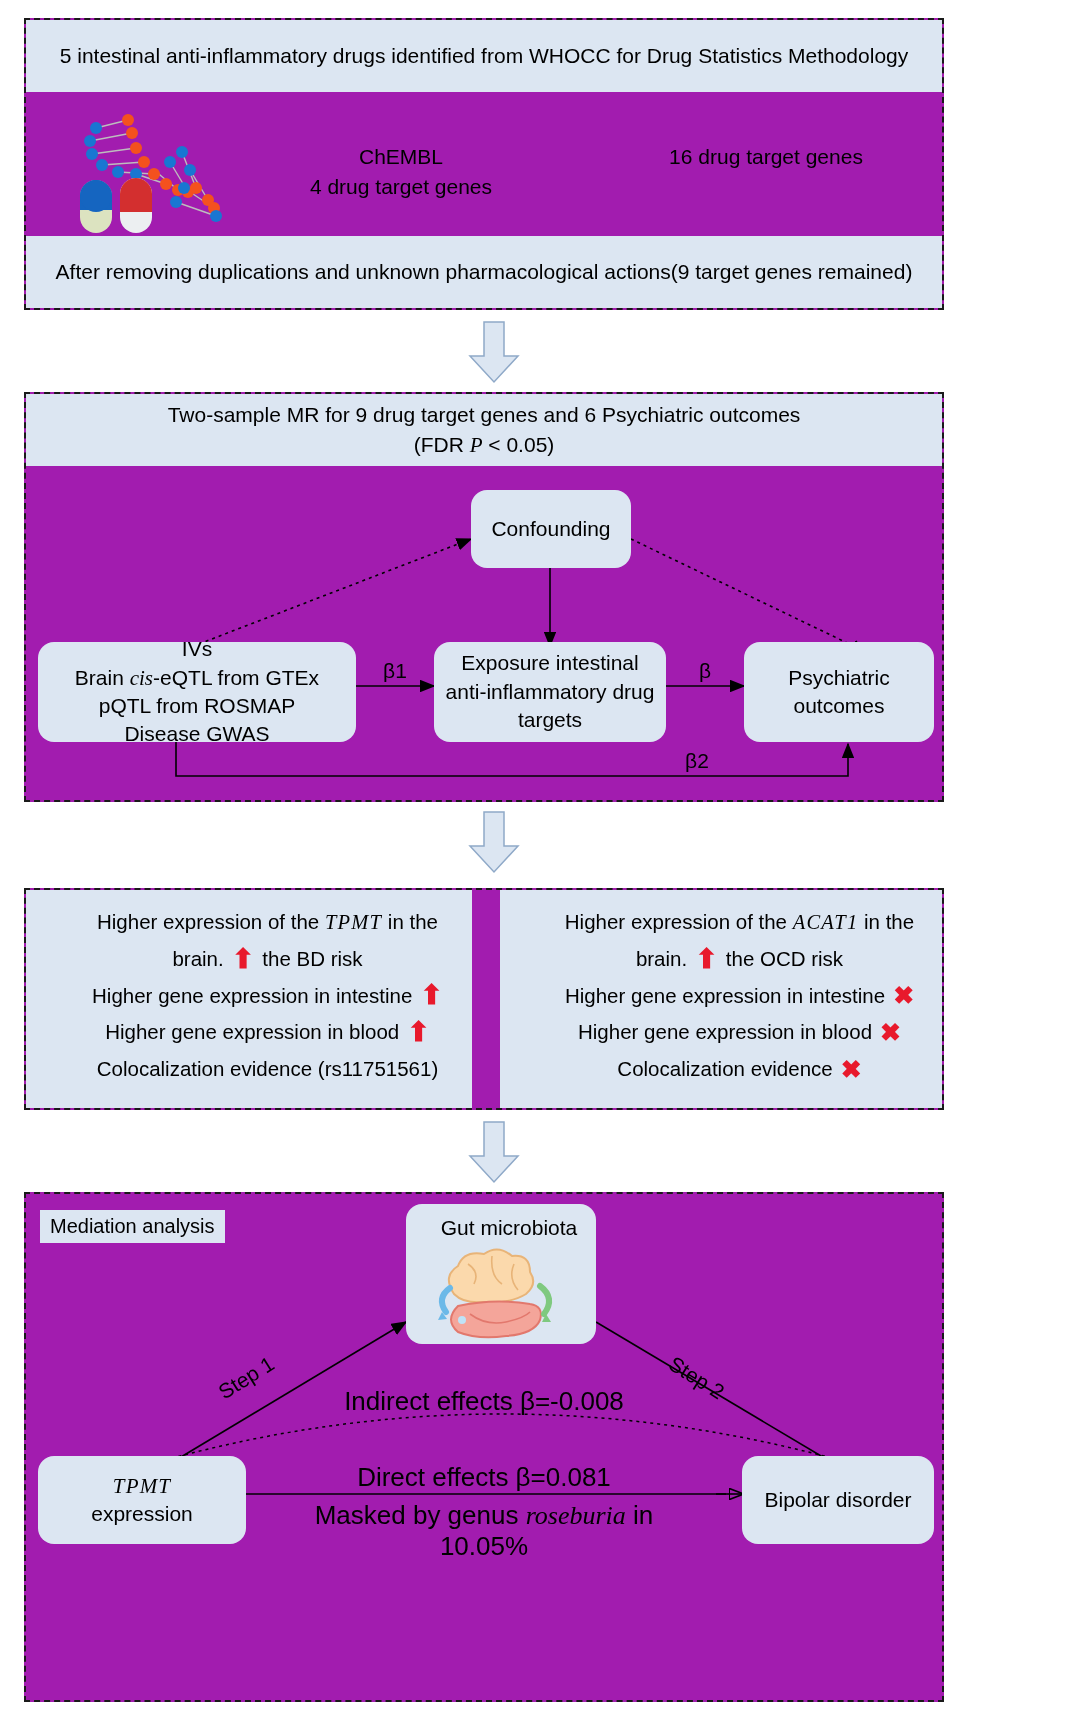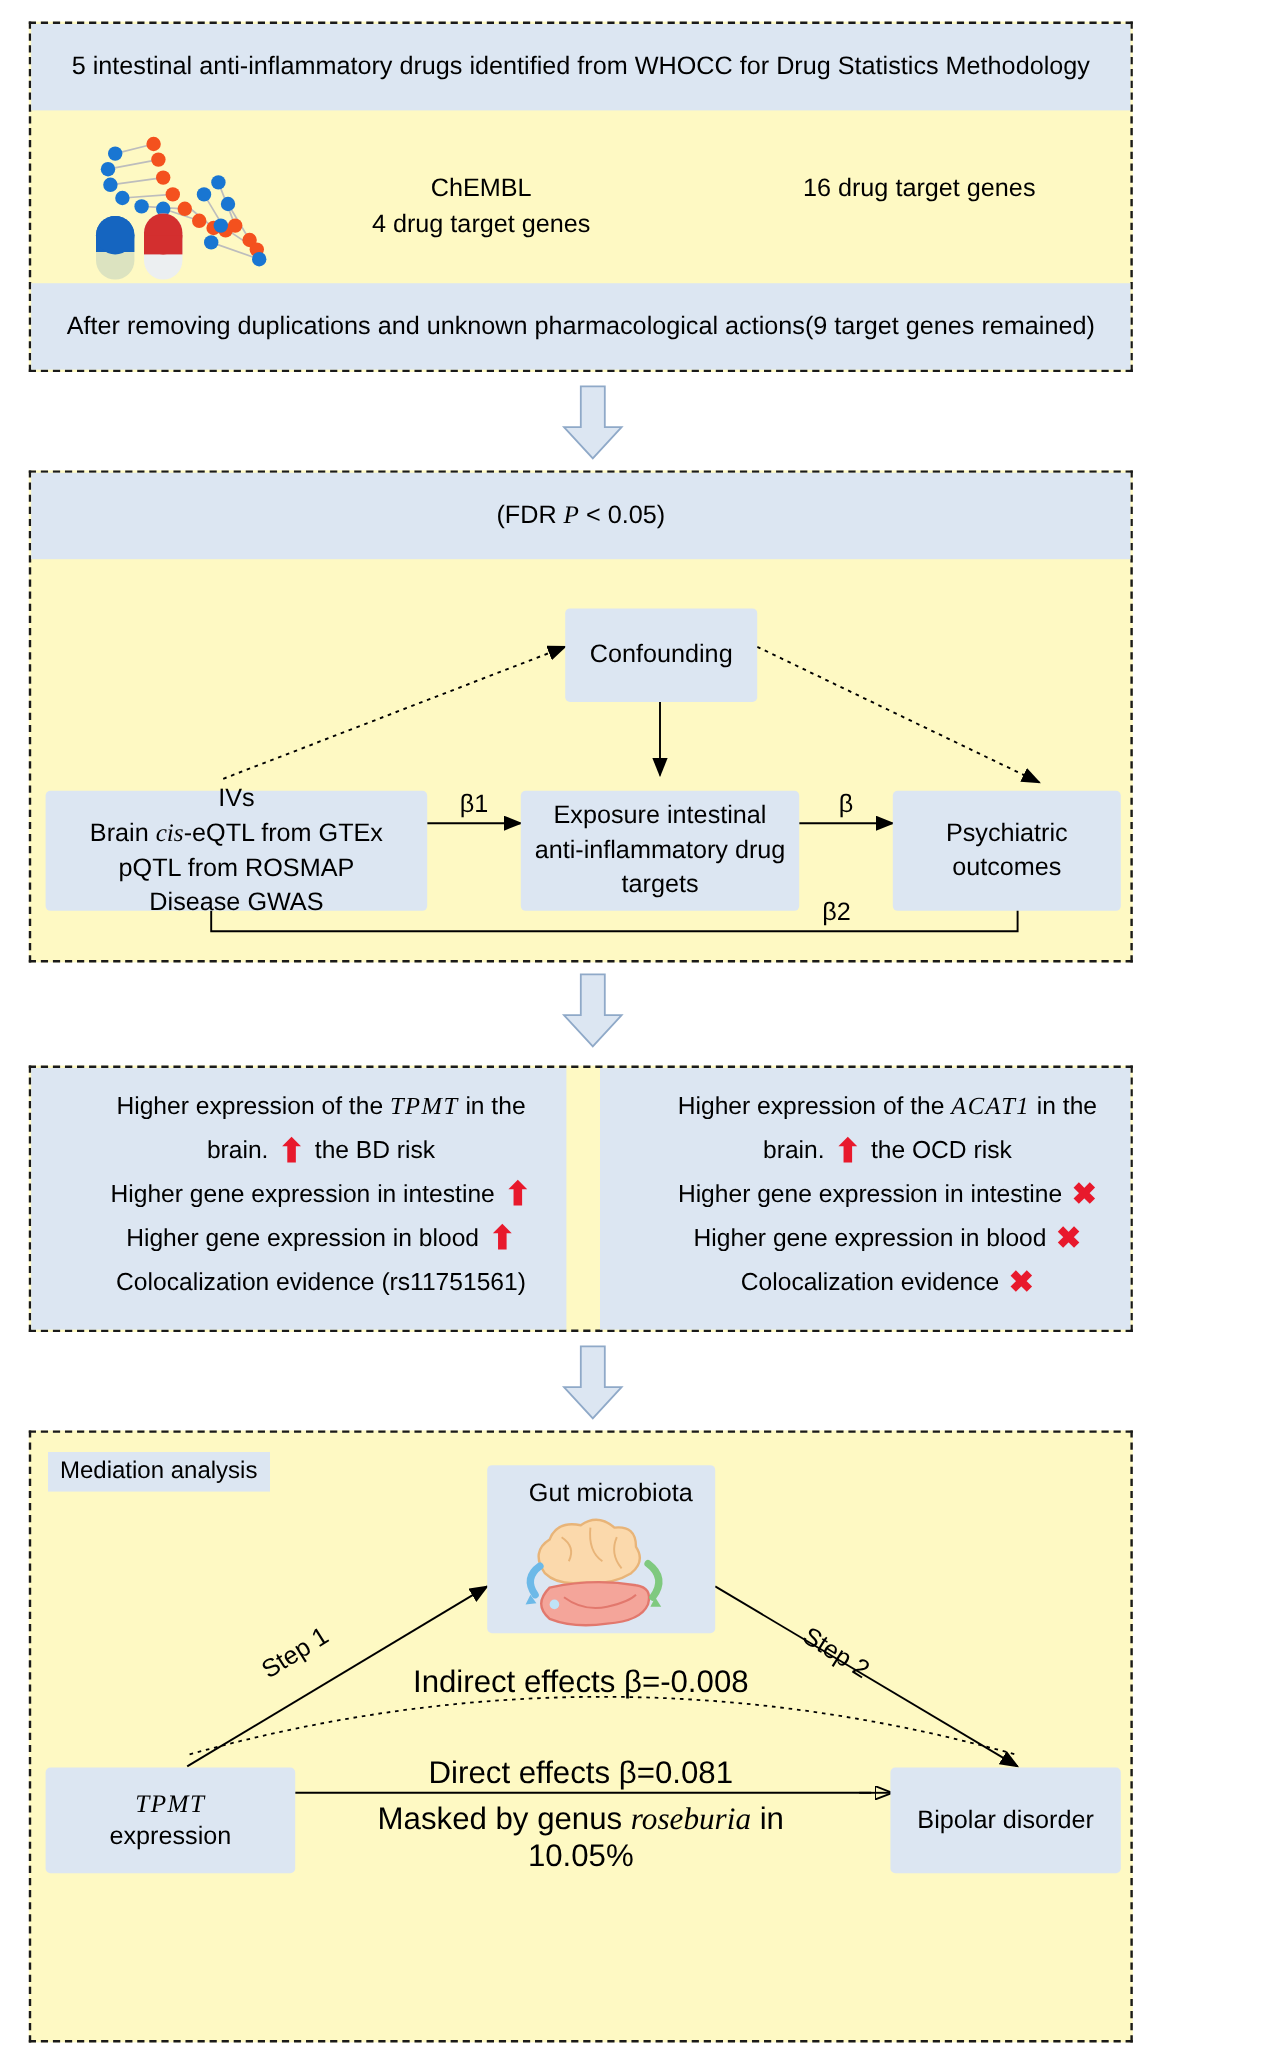--- a/index.html
+++ b/index.html
@@ -1,23 +1,23 @@
 <!DOCTYPE html>
 <html><head>
 <meta charset="utf-8">
 <style>
   html,body{margin:0;padding:0;background:#fff;}
   body{width:1069px;height:1719px;position:relative;
        font-family:"Liberation Sans",sans-serif;color:#000;overflow:hidden;}
-  .panel{position:absolute;border:2px dashed #1a1a1a;box-sizing:border-box;background:#fef9c3;text-decoration:underline;}
+  .panel{position:absolute;border:2px dashed #1a1a1a;box-sizing:border-box;background:#a21caf;text-decoration:underline;}
   .bluebar{background:#dce6f2;width:100%;box-sizing:border-box;text-align:center;
            font-size:21px;line-height:1.45;padding:10px 14px;}
-  .rbox{position:absolute;background:#dce6f2;border-radius:4px;box-sizing:border-box;
+  .rbox{position:absolute;background:#dce6f2;border-radius:16px;box-sizing:border-box;
         display:flex;align-items:center;justify-content:center;text-align:center;
-        font-size:21px;line-height:1.35;padding:6px 8px;margin-top:17px;}
+        font-size:21px;line-height:1.35;padding:6px 8px;}
   .plain{position:absolute;font-size:21px;line-height:1.45;text-align:center;}
   .gene{font-family:"Liberation Serif",serif;font-style:italic;letter-spacing:1.2px;}
   .ital{font-family:"Liberation Serif",serif;font-style:italic;}
   svg{position:absolute;left:0;top:0;overflow:visible;pointer-events:none;}
   .dnarrow{position:absolute;}
   .uarrow{color:#e8192c;font-size:27px;font-weight:bold;line-height:1;}
   .xmark{color:#e8192c;font-size:25px;font-weight:bold;line-height:1;}
   .half{position:absolute;background:#dce6f2;box-sizing:border-box;
         font-size:20.5px;line-height:1.6;}
   .half .row{display:flex;align-items:center;justify-content:center;gap:8px;padding:2px 10px;margin-left:37px;}
@@ -98,20 +98,21 @@
 </div>
 
 <div class="dnarrow" style="left:466px;top:322px;">
   <svg width="56" height="62">
       <polygon points="18,0 38,0 38,34 52,34 28,60 4,34 18,34" fill="#dce6f2" stroke="#8fa9c8" stroke-width="1.5"></polygon>
     </svg>
 </div>
 
 <div class="panel" style="left:24px;top:392px;width:920px;height:410px;">
   <div class="bluebar" style="position:absolute;left:0;top:0;height:72px;display:flex;flex-direction:column;align-items:center;justify-content:center;">
+    <div>Two-sample MR for 9 drug target genes and 6 Psychiatric outcomes</div>
     <div>
       <span>(FDR </span><span class="ital">P</span><span> &lt; 0.05)</span>
     </div>
   </div>
 
   <svg width="920" height="410">
     <defs>
       <marker id="ah" markerWidth="10" markerHeight="8" refX="9" refY="4" orient="auto">
         <polygon points="0,0 10,4 0,8" fill="#000"></polygon>
       </marker>

